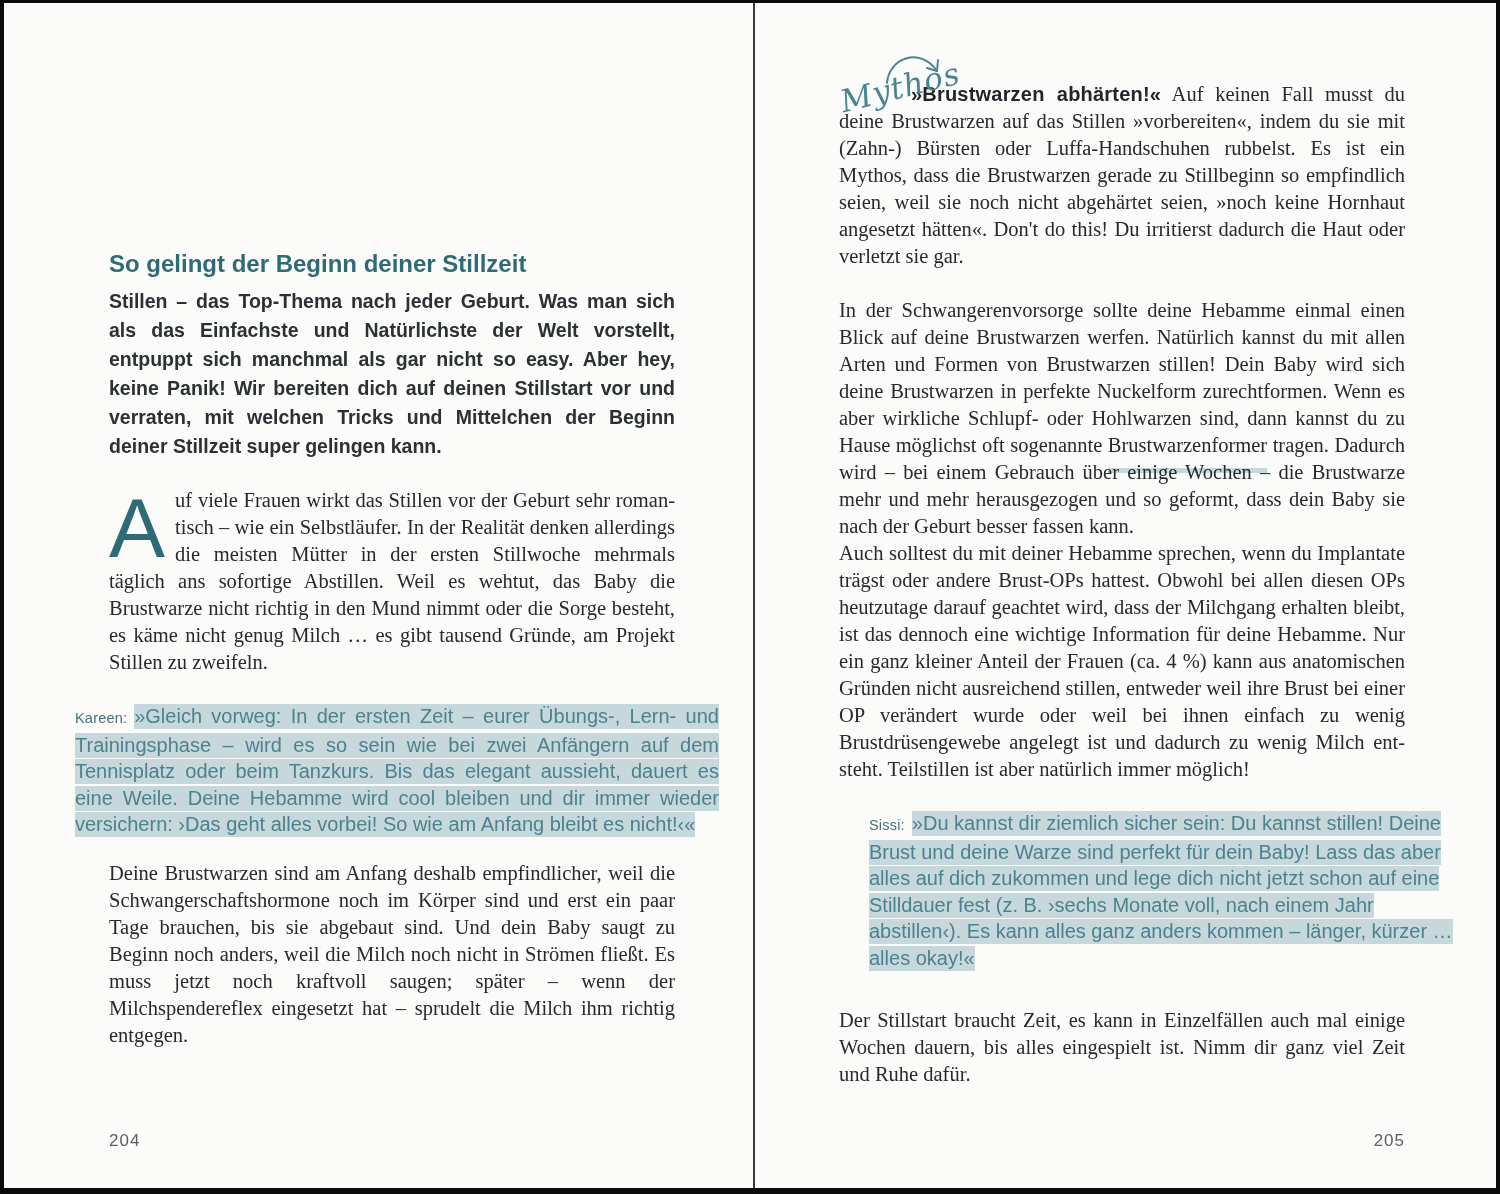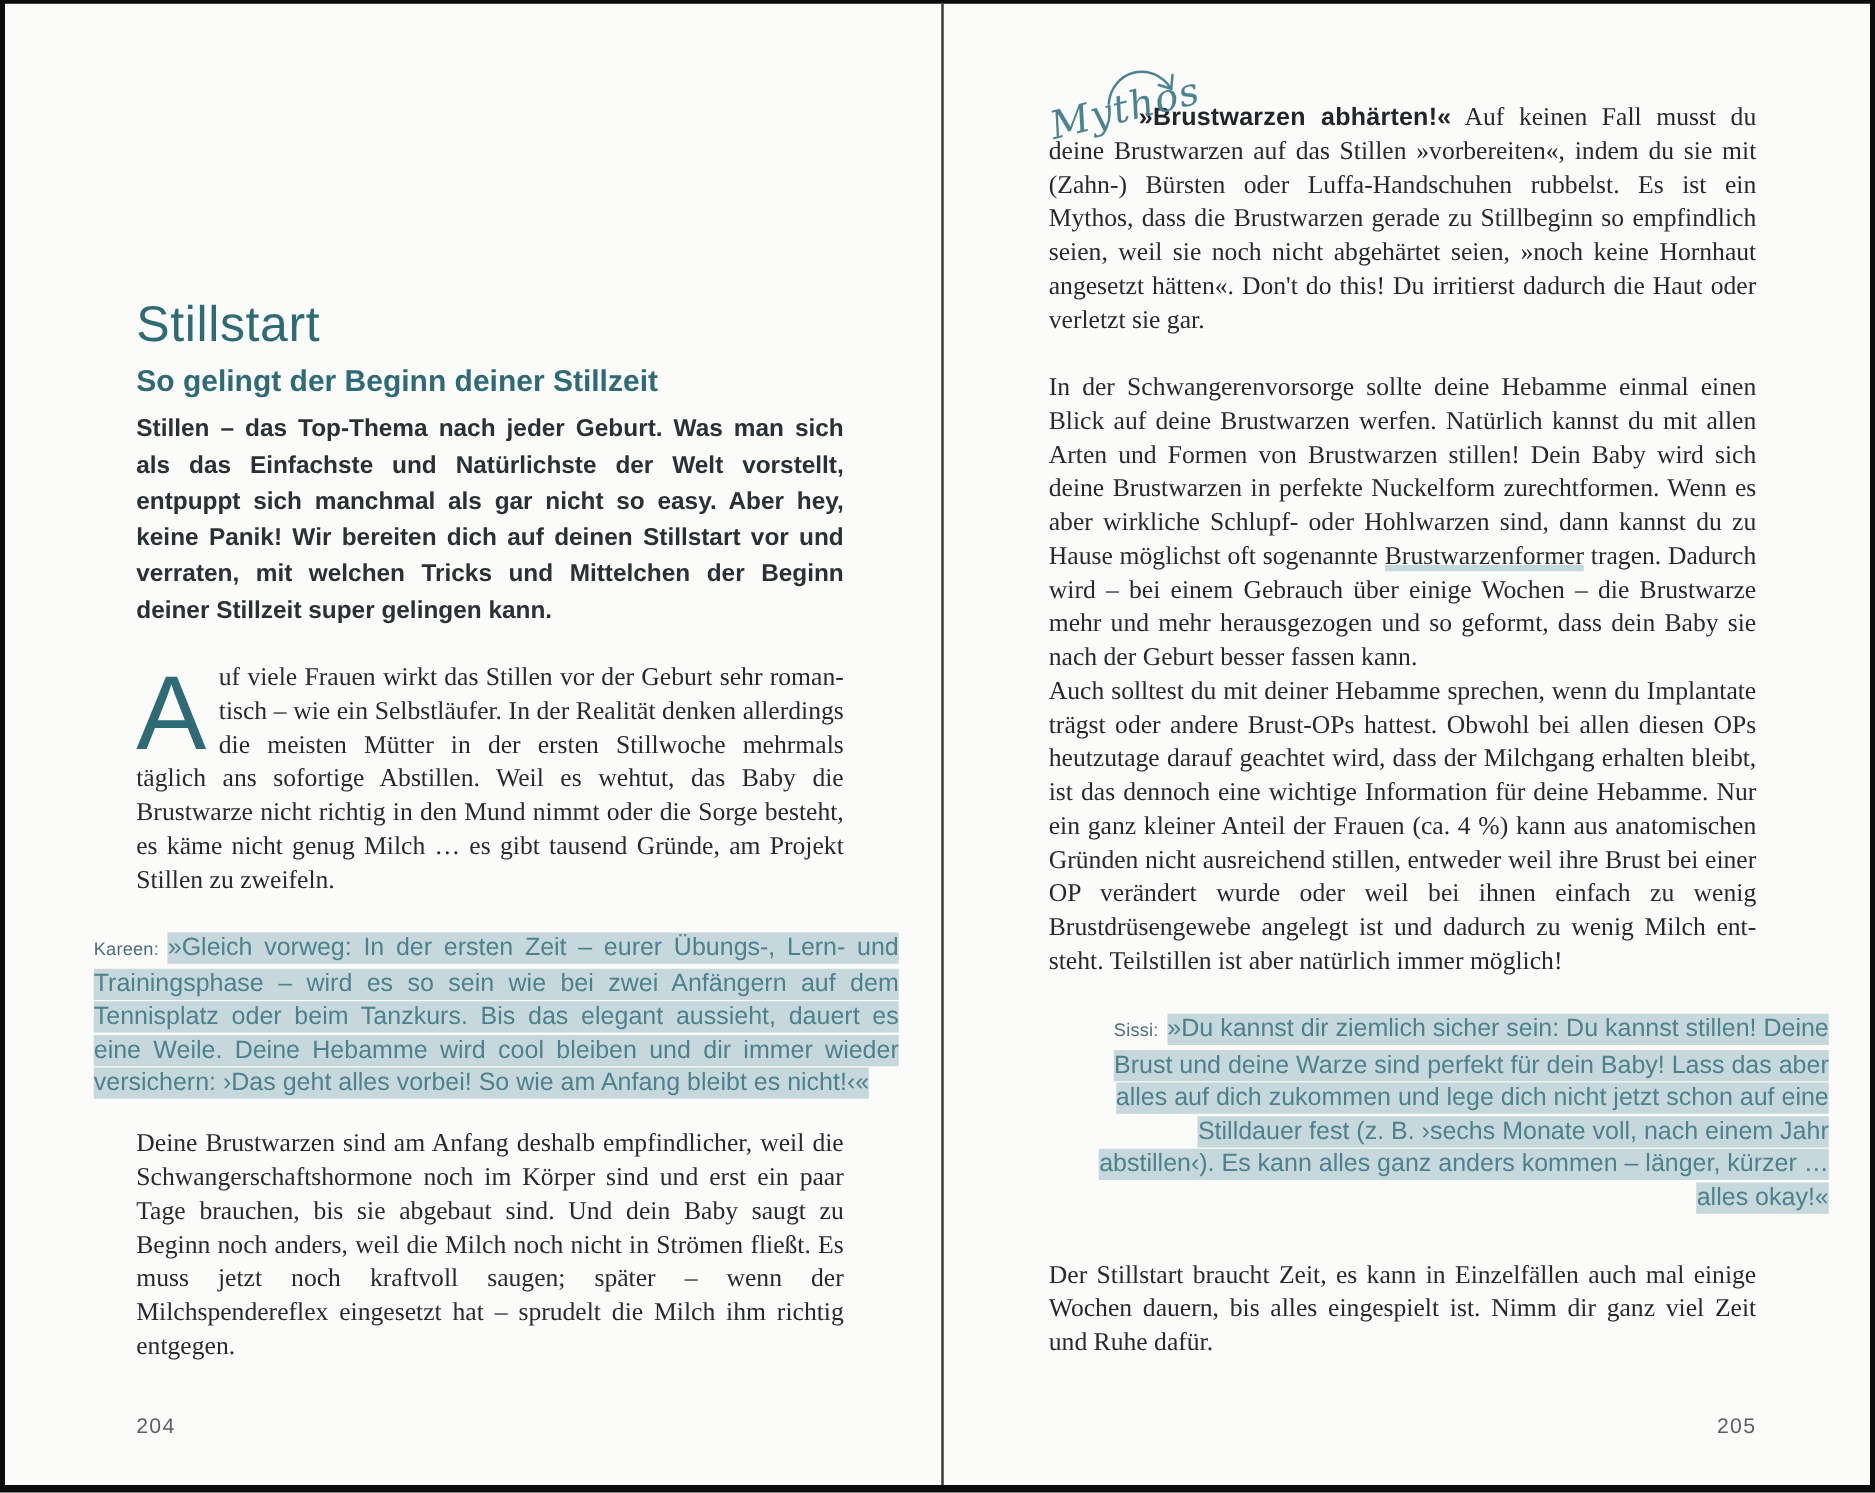--- a/index.html
+++ b/index.html
@@ -86,46 +86,45 @@
   }
   .mythos-arrow{position:absolute;left:44px;top:-24px;}
   .para-lead{
     font-family:"Liberation Sans",sans-serif;
     font-weight:700;font-size:20px;color:#22262a;letter-spacing:.2px;
   }
   .first-right{ text-indent:72px; }
   .stack{margin-top:27px;}
   .marker-underline{
     background:linear-gradient(#c3d9da,#c3d9da) left bottom/100% 5px no-repeat;
-    padding-bottom:1px;
+    padding-bottom:17px;
   }
   .quote-block-right{
     font-family:"Liberation Sans",sans-serif;
     font-size:20px;line-height:26.5px;
-    margin:27px -48px 0 40px;width:584px;
-    text-align:right;color:var(--teal-light);
+    margin:27px -48px 0 30px;width:584px;
+    color:var(--teal-light);
   }
   .para-final{margin-top:36px;}
   .page-number{
     position:absolute;top:1128px;
     font-family:"Liberation Sans",sans-serif;font-weight:300;
     font-size:17px;color:var(--gray);letter-spacing:1px;
   }
   .pn-left{left:105px;}
   .pn-right{left:84px;width:566px;text-align:right;}
 </style>
 </head>
 <body>
 
 <div class="spread">
 
   <div class="page page-left">
     <div class="content-left">
 
-      <h1 class="chapter-title">Stillstart</h1>
       <h2 class="chapter-subtitle">So gelingt der Beginn deiner Stillzeit</h2>
 
       <p class="intro">Stillen – das Top-Thema nach jeder Geburt. Was man sich als das Einfachste und Natürlichste der Welt vorstellt, entpuppt sich manchmal als gar nicht so easy. Aber hey, keine Panik! Wir berei­ten dich auf deinen Stillstart vor und verraten, mit welchen Tricks und Mittelchen der Beginn deiner Stillzeit super gelingen kann.</p>
 
       <p class="body-para para-dropcap"><span class="dropcap">A</span><span>uf viele Frauen wirkt das Stillen vor der Geburt sehr roman­tisch – wie ein Selbstläufer. In der Realität denken allerdings die meisten Mütter in der ersten Stillwoche mehrmals täglich ans sofortige Abstillen. Weil es wehtut, das Baby die Brustwarze nicht richtig in den Mund nimmt oder die Sorge besteht, es käme nicht ge­nug Milch … es gibt tausend Gründe, am Projekt Stillen zu zweifeln.</span></p>
 
       <p class="quote-block"><span class="quote-label">Kareen:</span><span class="quote-text">»Gleich vorweg: In der ersten Zeit – eurer Übungs-, Lern- und Trainingsphase – wird es so sein wie bei zwei Anfängern auf dem Tennisplatz oder beim Tanzkurs. Bis das elegant aussieht, dauert es eine Weile. Deine Hebamme wird cool bleiben und dir immer wieder versichern: ›Das geht alles vorbei! So wie am Anfang bleibt es nicht!‹«</span></p>
 
 
       <p class="body-para after-heading">Deine Brustwarzen sind am Anfang deshalb empfindlicher, weil die Schwangerschaftshormone noch im Körper sind und erst ein paar Tage brauchen, bis sie abgebaut sind. Und dein Baby saugt zu Beginn noch anders, weil die Milch noch nicht in Strömen fließt. Es muss jetzt noch kraftvoll saugen; später – wenn der Milchspendereflex ein­gesetzt hat – sprudelt die Milch ihm richtig entgegen.</p>

